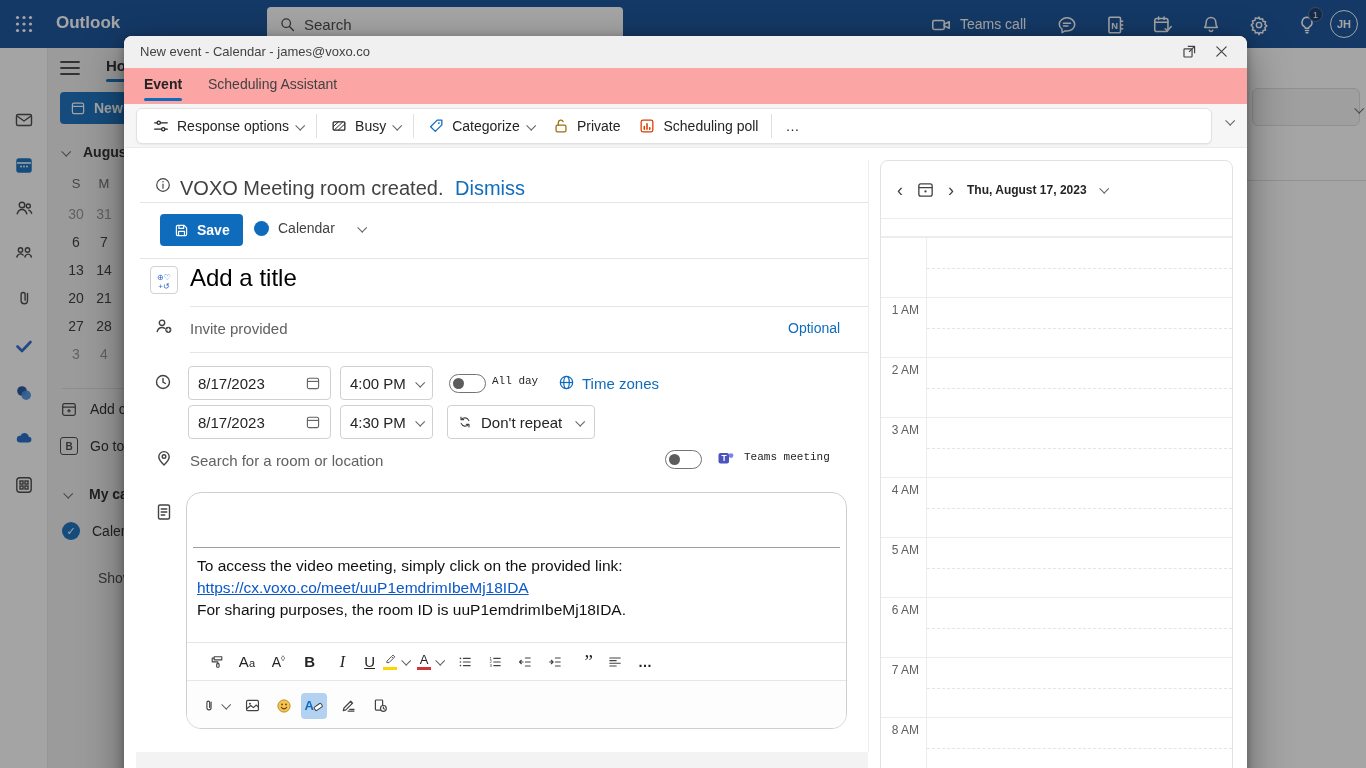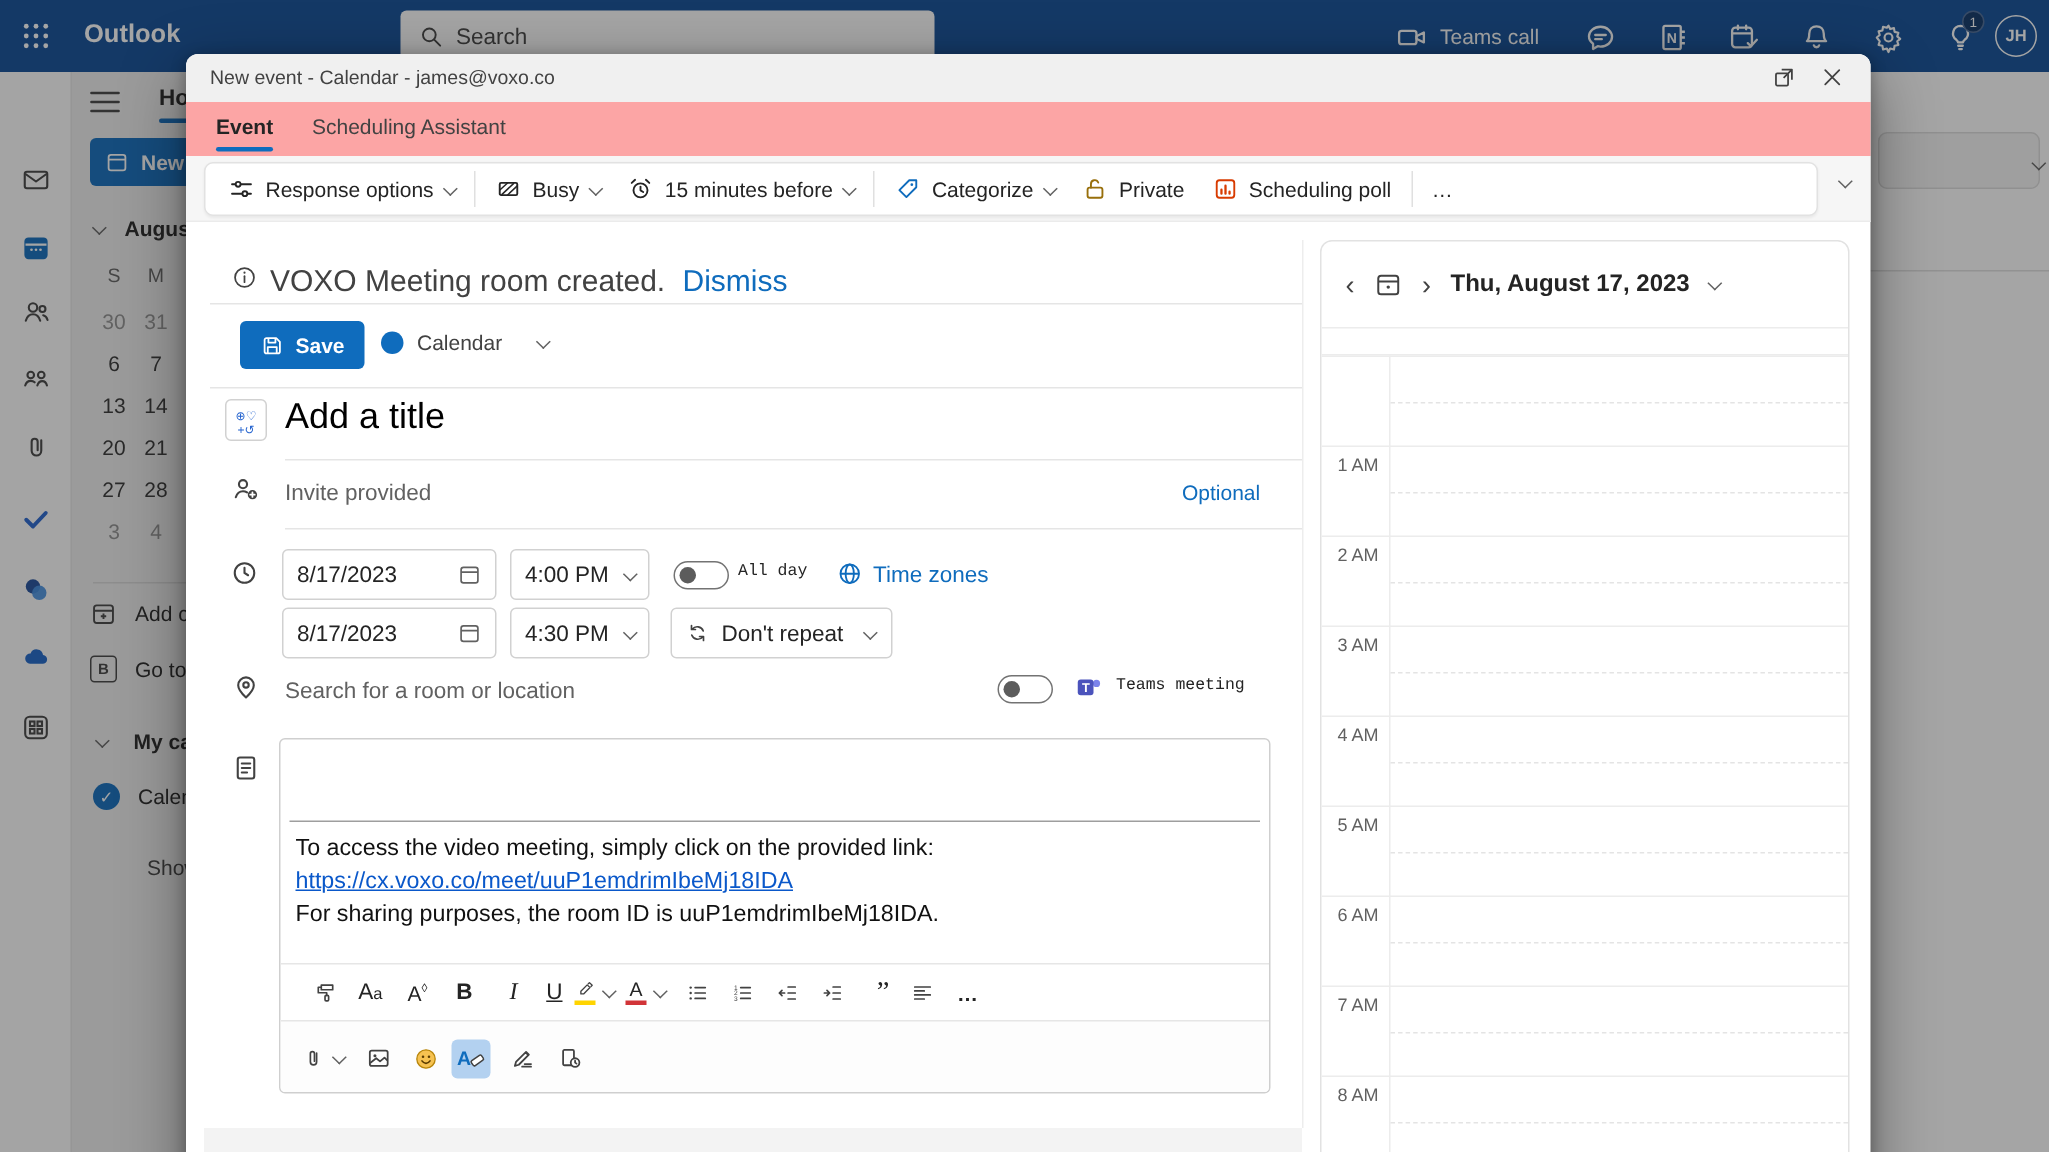--- a/index.html
+++ b/index.html
@@ -74,41 +74,41 @@
   .fld-ic { position:absolute; width:20px; height:20px; color:#424242; }
   .optional { position:absolute; left:664px; top:284px; font-size:14px; color:#0f6cbd; }
 
   .inbox { position:absolute; height:34px; border:1px solid #d1d1d1; border-radius:4px; background:#fff; display:flex; align-items:center; justify-content:space-between; padding:0 9px; font-size:15px; color:#242424; }
   .inbox .mini-ic { width:16px; height:16px; color:#616161; }
   .toggle { position:absolute; width:37px; height:19px; border:1px solid #737373; border-radius:10px; background:#fff; }
   .toggle::after { content:''; position:absolute; left:3px; top:3px; width:11px; height:11px; border-radius:50%; background:#5c5c5c; }
   .lbl15 { position:absolute; font-size:11px; color:#242424;font-family:Liberation Mono, monospace; }
   .tz-link { position:absolute; font-size:15px; color:#0f6cbd; }
 
-  .editor { position:absolute; left:62px; top:456px; width:661px; height:237px; border:1px solid #cfcfcf; border-radius:4px; background:#fff; overflow:hidden; }
+  .editor { position:absolute; left:62px; top:456px; width:661px; height:237px; border:1px solid #cfcfcf; border-radius:15px; background:#fff; overflow:hidden; }
   .ed-empty { height:54px; }
   .ed-hr { height:1px; background:#9e9e9e; margin:0 6px; }
   .ed-body { padding:7px 10px 0 10px; font-size:15.5px; line-height:22px; color:#111; }
   .ed-body a { color:#0a58ca; }
   .ed-phone { text-decoration:underline; }
   .ed-tools { position:absolute; left:0; right:0; top:149px; height:38px; border-top:1px solid #e6e6e6; display:flex; align-items:center; gap:4px; padding-left:14px; }
   .ed-tools2 { position:absolute; left:0; right:0; top:187px; height:50px; border-top:1px solid #e6e6e6; display:flex; align-items:center; gap:6px; padding-left:12px; background:#fdfdfd; }
   .ed-btn { display:flex; align-items:center; justify-content:flex-end; min-width:26px; height:26px; border:none; background:none; color:#424242; font-family:inherit; border-radius:4px; padding:0 2px; }
   .ed-btn.selected { background:#b3d1f0; }
   .ed-btn .tx { font-size:14px; color:#242424; }
   .stack { display:inline-flex; flex-direction:column; align-items:center; line-height:11px; }
   .bar { width:14px; height:3px; margin-top:1px; }
   .bottom-strip { position:absolute; left:12px; top:716px; width:732px; height:20px; background:#f3f3f3; }
   .scroll-line { position:absolute; left:744px; top:124px; width:1px; height:592px; background:#ededed; }
 
   
   .day-panel { position:absolute; left:756px; top:124px; width:353px; height:688px; border:1px solid #e2e2e2; border-radius:8px; background:#fff; overflow:hidden; }
   .dp-header { position:absolute; left:0; top:0; right:0; height:57px; display:flex; align-items:center; padding-left:16px; gap:13px; }
   .dp-nav { font-size:18px; color:#424242; line-height:1; }
-  .dp-title { font-size:16px; font-weight:600; color:#242424; }
+  .dp-title { font-size:12px; font-weight:600; color:#242424; }
   .dp-grid { position:absolute; left:0; top:57px; right:0; bottom:0; border-top:1px solid #ececec; }
   .allday { height:18px; border-bottom:1px solid #ececec; }
   .vline { position:absolute; left:45px; top:18px; bottom:0; width:1px; background:#ececec; }
   .hour-block { height:60px; border-top:1px solid #ececec; position:relative; }
   .hour-block:first-of-type { border-top:none; }
   .half-line { position:absolute; left:46px; right:0; top:30px; border-top:1px dashed #e4e4e4; }
   .hour-label { position:absolute; left:0; top:5px; width:38px; text-align:right; font-size:12px; color:#616161; }
 
   svg { display:block; }
 </style>
@@ -397,30 +397,20 @@
           <button class="rbn-btn">
             <span class="ric">
               <svg viewBox="0 0 20 20" width="18" height="18" fill="none" stroke="currentColor" stroke-width="1.4" stroke-linecap="round" stroke-linejoin="round">
                 <rect x="3.5" y="5.5" width="13" height="9" rx="1"></rect>
                 <path d="M5.2 14l8.5-8M9.5 14.2l7-6.5M3.8 10.5l5.5-5" stroke-width="1.1"></path>
               </svg>
             </span>
             <span>Busy</span>
             <span class="chv"></span>
           </button>
-          <button class="rbn-btn">
-            <span class="ric">
-              <svg viewBox="0 0 20 20" width="18" height="18" fill="none" stroke="currentColor" stroke-width="1.4" stroke-linecap="round" stroke-linejoin="round">
-                <circle cx="10" cy="11" r="5.2"></circle>
-                <path d="M10 8.2V11l2 1.2M3.5 5.5L6 3.2M16.5 5.5L14 3.2"></path>
-              </svg>
-            </span>
-            <span>15 minutes before</span>
-            <span class="chv"></span>
-          </button>
           <div class="rbn-sep"></div>
           <button class="rbn-btn">
             <span class="ric" style="color: rgb(15, 108, 189);">
               <svg viewBox="0 0 20 20" width="18" height="18" fill="none" stroke="currentColor" stroke-width="1.4" stroke-linecap="round" stroke-linejoin="round">
                 <path d="M11.3 3.5H16.5V8.7L9.2 16 4 10.8z"></path>
                 <circle cx="13.2" cy="6.8" r="1" fill="currentColor" stroke="none"></circle>
               </svg>
             </span>
             <span>Categorize</span>
             <span class="chv"></span>

